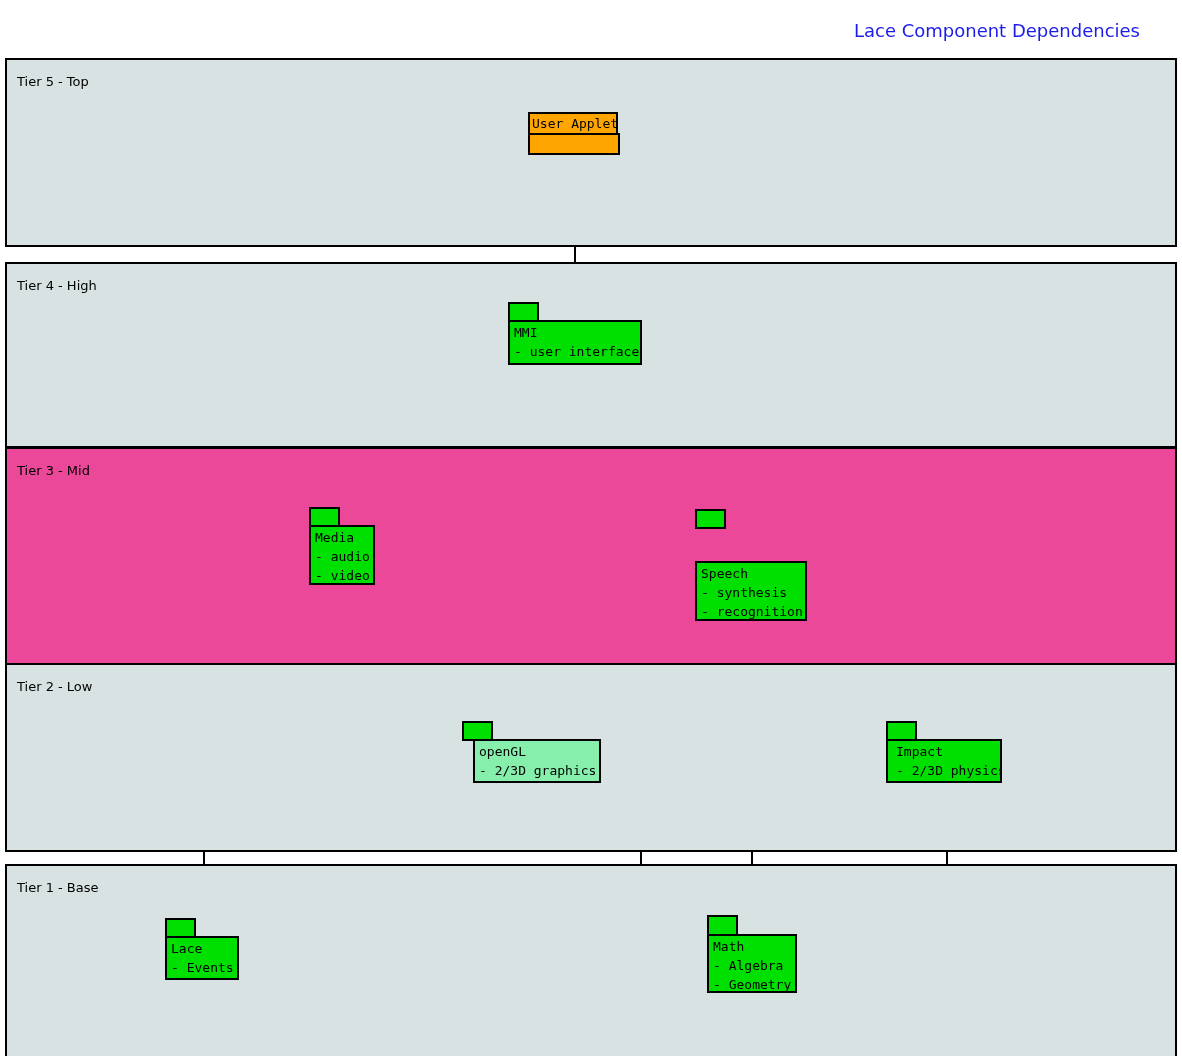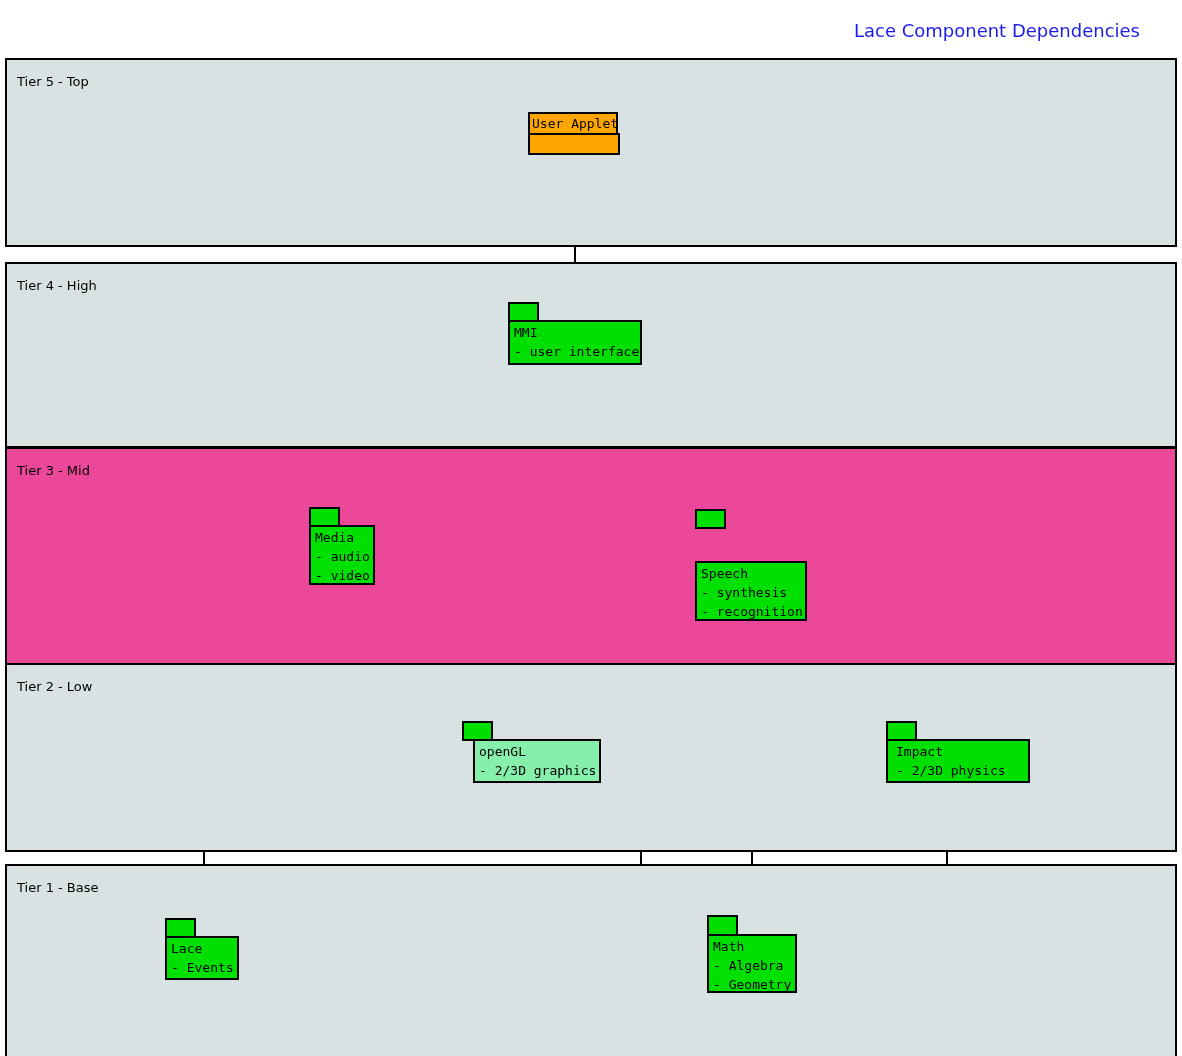--- a/index.html
+++ b/index.html
@@ -92,21 +92,21 @@
 - synthesis
 - recognition</div>
     </div>
     <div class="node" style="left: 462px; top: 721px;">
       <div class="tab" style="left: 0px; top: 0px; width: 31px; height: 20px; background: rgb(0, 224, 0);"></div>
       <div class="body" style="left: 0px; top: 18px; width: 128px; height: 44px; background: #86efac; margin-left: 11px;">openGL
 - 2/3D graphics</div>
     </div>
     <div class="node" style="left: 886px; top: 721px;">
       <div class="tab" style="left: 0px; top: 0px; width: 31px; height: 20px; background: rgb(0, 224, 0);"></div>
-      <div class="body" style="left: 0px; top: 18px; width: 144px; height: 44px; background: rgb(0, 224, 0); padding-left: 8px;">Impact
+      <div class="body" style="left: 0px; top: 18px; width: 116px; height: 44px; background: rgb(0, 224, 0); padding-left: 8px;">Impact
 - 2/3D physics</div>
     </div>
     <div class="node" style="left: 165px; top: 918px;">
       <div class="tab" style="left: 0px; top: 0px; width: 31px; height: 20px; background: rgb(0, 224, 0);"></div>
       <div class="body" style="left: 0px; top: 18px; width: 74px; height: 44px; background: rgb(0, 224, 0);">Lace
 - Events</div>
     </div>
     <div class="node" style="left: 707px; top: 915px;">
       <div class="tab" style="left: 0px; top: 0px; width: 31px; height: 21px; background: rgb(0, 224, 0);"></div>
       <div class="body" style="left: 0px; top: 19px; width: 90px; height: 59px; background: rgb(0, 224, 0);">Math

